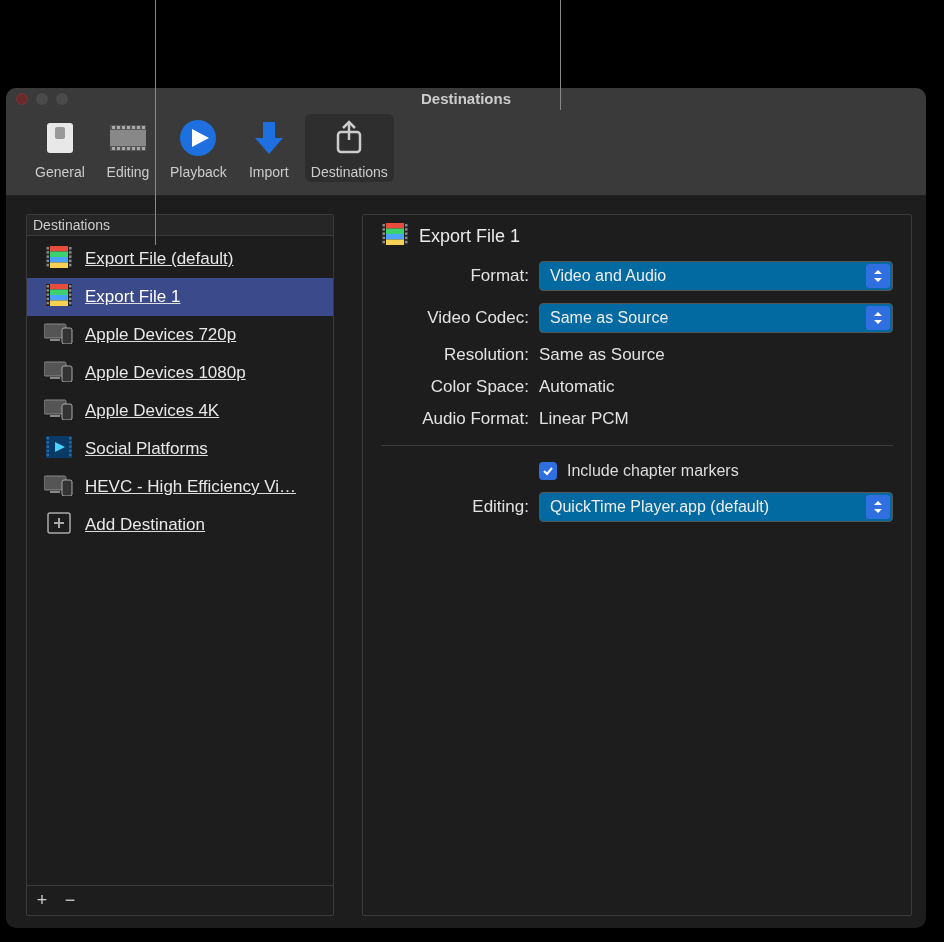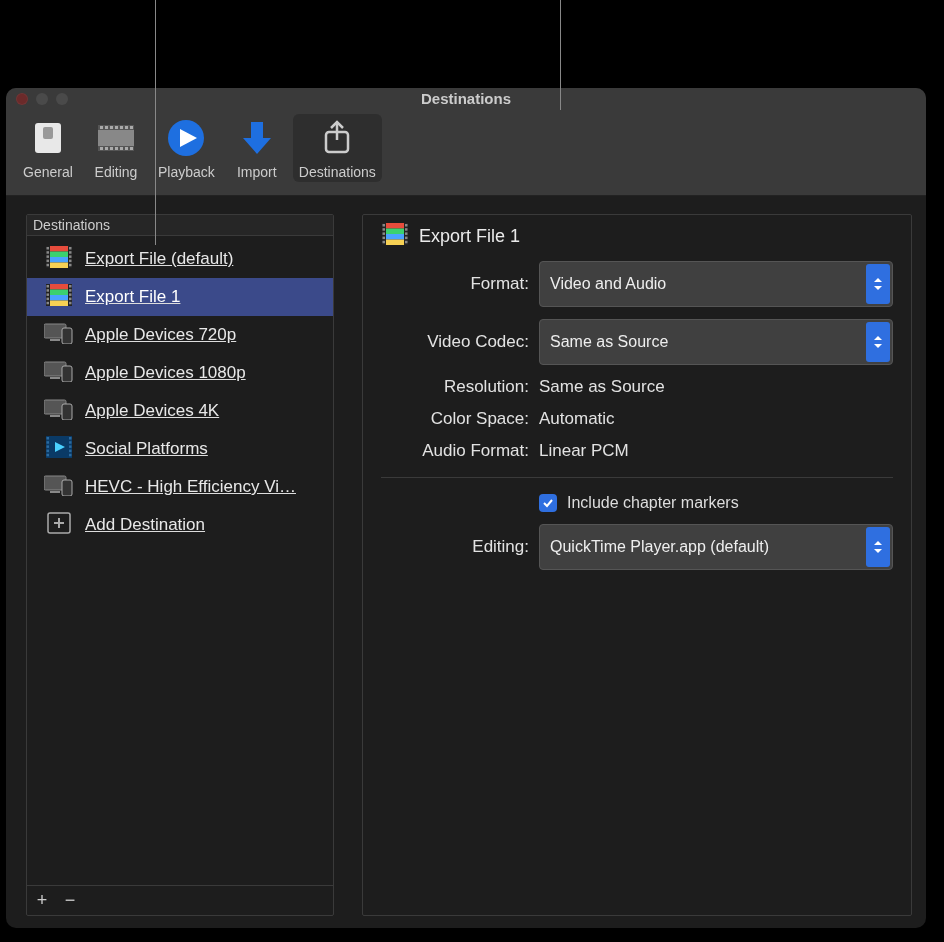--- a/index.html
+++ b/index.html
@@ -47,21 +47,21 @@
   }
   .tlight { width:12px; height:12px; border-radius:50%; }
   .tlight.red { background:#6b2a2a; box-shadow: inset 0 0 0 1px rgba(255,255,255,0.05);}
   .tlight.grey { background:#4a4a4a; }
   .toolbar {
     height: 86px;
     background: #3a3a3a;
     border-bottom: 1px solid #222;
     display: flex;
     align-items: flex-start;
-    padding: 4px 6px 0 10px;
+    padding: 4px 6px 0 22px;
     gap: 4px;
   }
   .tb-item {
     display: flex;
     flex-direction: column;
     align-items: center;
     justify-content: flex-start;
     padding: 4px 6px 2px 6px;
     border-radius: 6px;
     min-width: 64px;
@@ -120,24 +120,24 @@
   }
   .detail-head {
     display:flex; align-items:center; gap:10px;
     font-size:18px; color:#eaeaea;
     padding-bottom:14px;
   }
   .form { display:grid; grid-template-columns: 148px 1fr; row-gap:12px; column-gap:10px; align-items:center;}
   .flabel { text-align:right; font-size:17px; color:#e2e2e2; }
   .fval { font-size:17px; color:#e2e2e2; }
   .select {
-    background:#404040;
+    background:#0369a1;
     border:1px solid #555;
     border-radius:4px;
-    height:46px;
+    height:30px;
     display:flex; align-items:center;
     padding: 0 34px 0 10px;
     position:relative;
     color:#eee; font-size:16px;
   }
   .select .chev {
     position:absolute; right:2px; top:2px; bottom:2px; width:24px;
     background:#2f6fe0;
     border-radius:3px;
     display:flex; align-items:center; justify-content:center;

